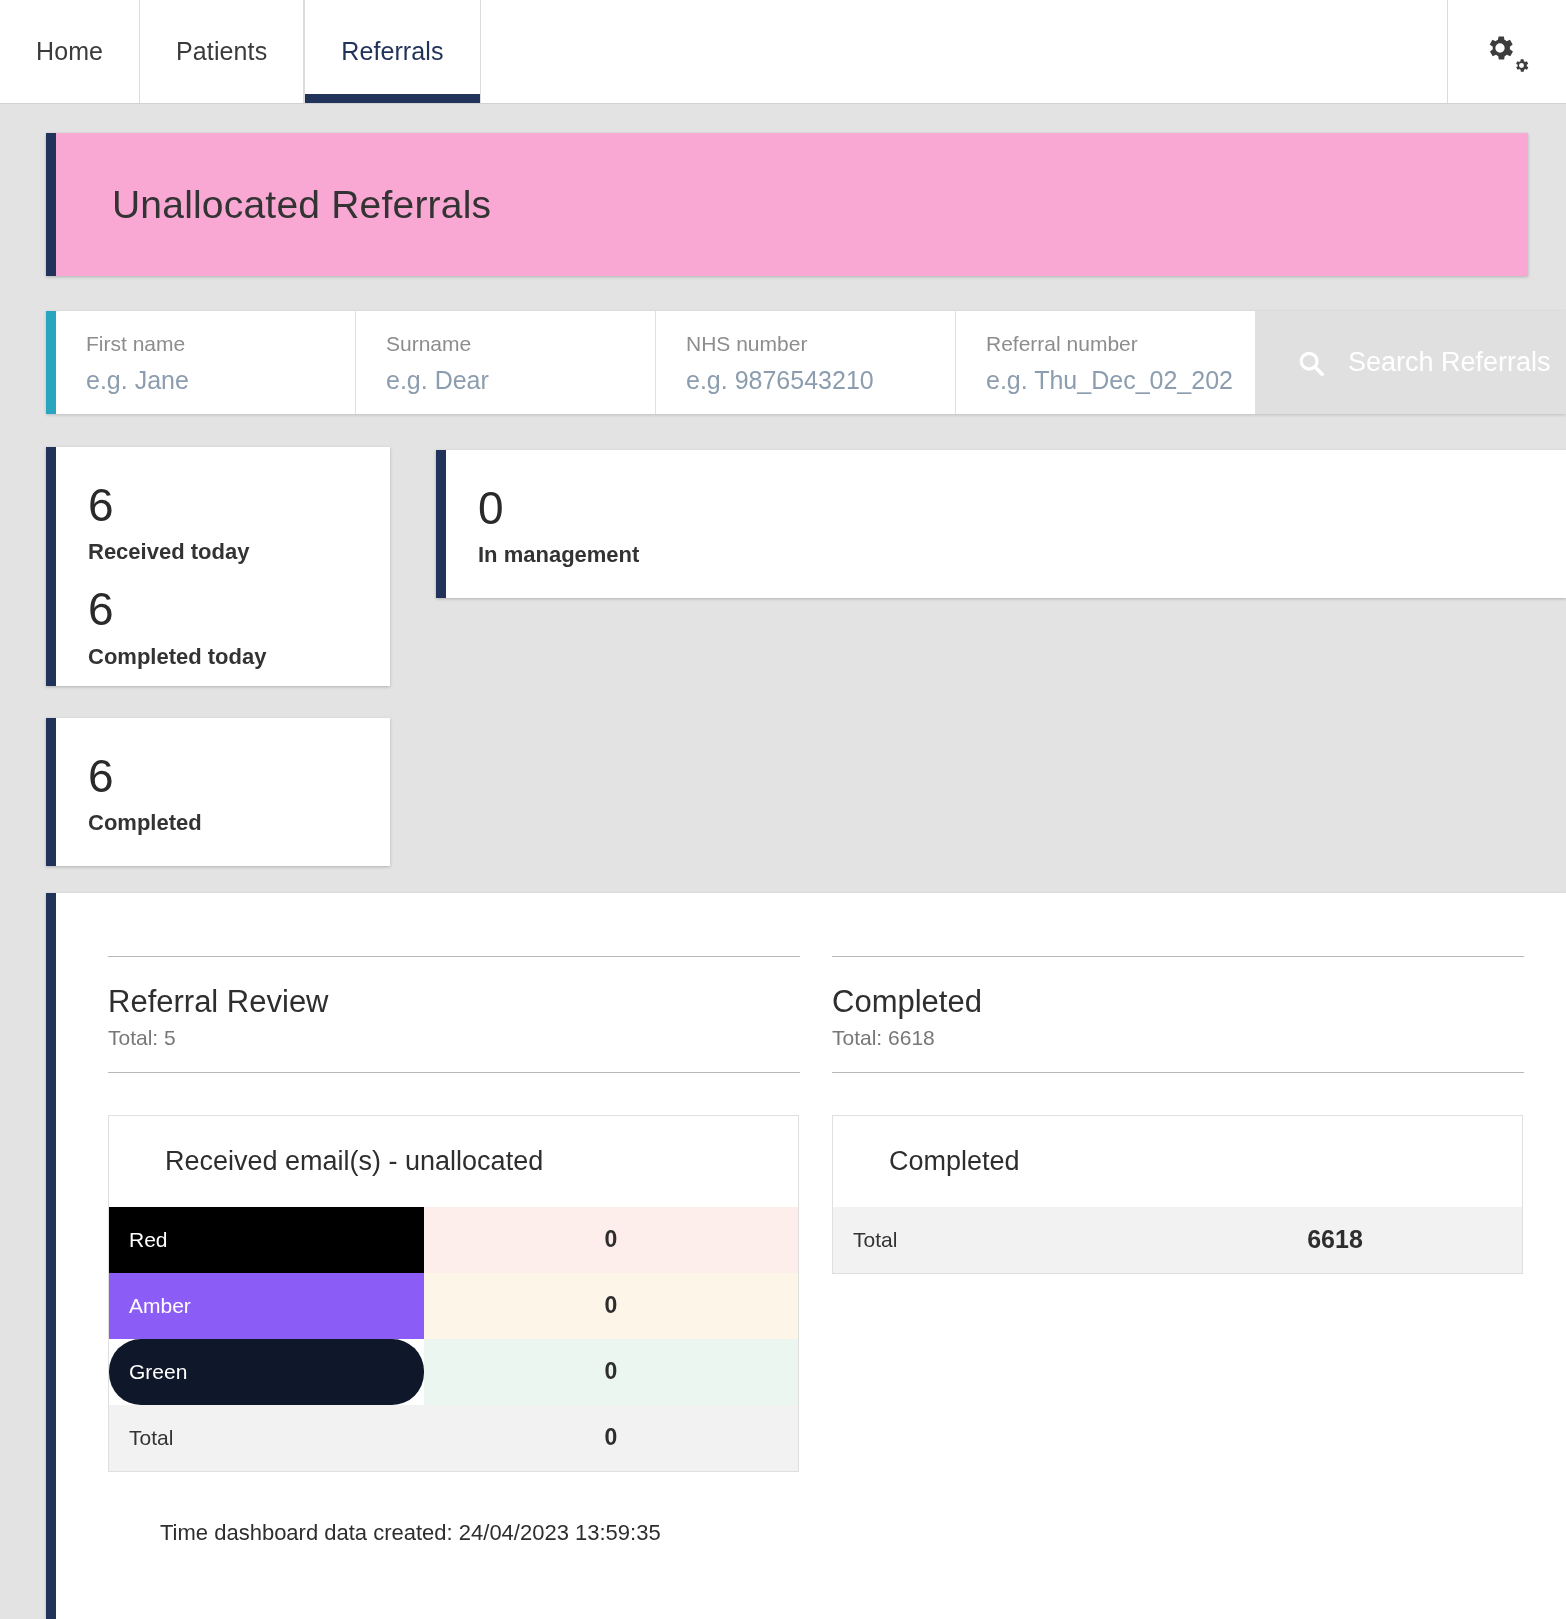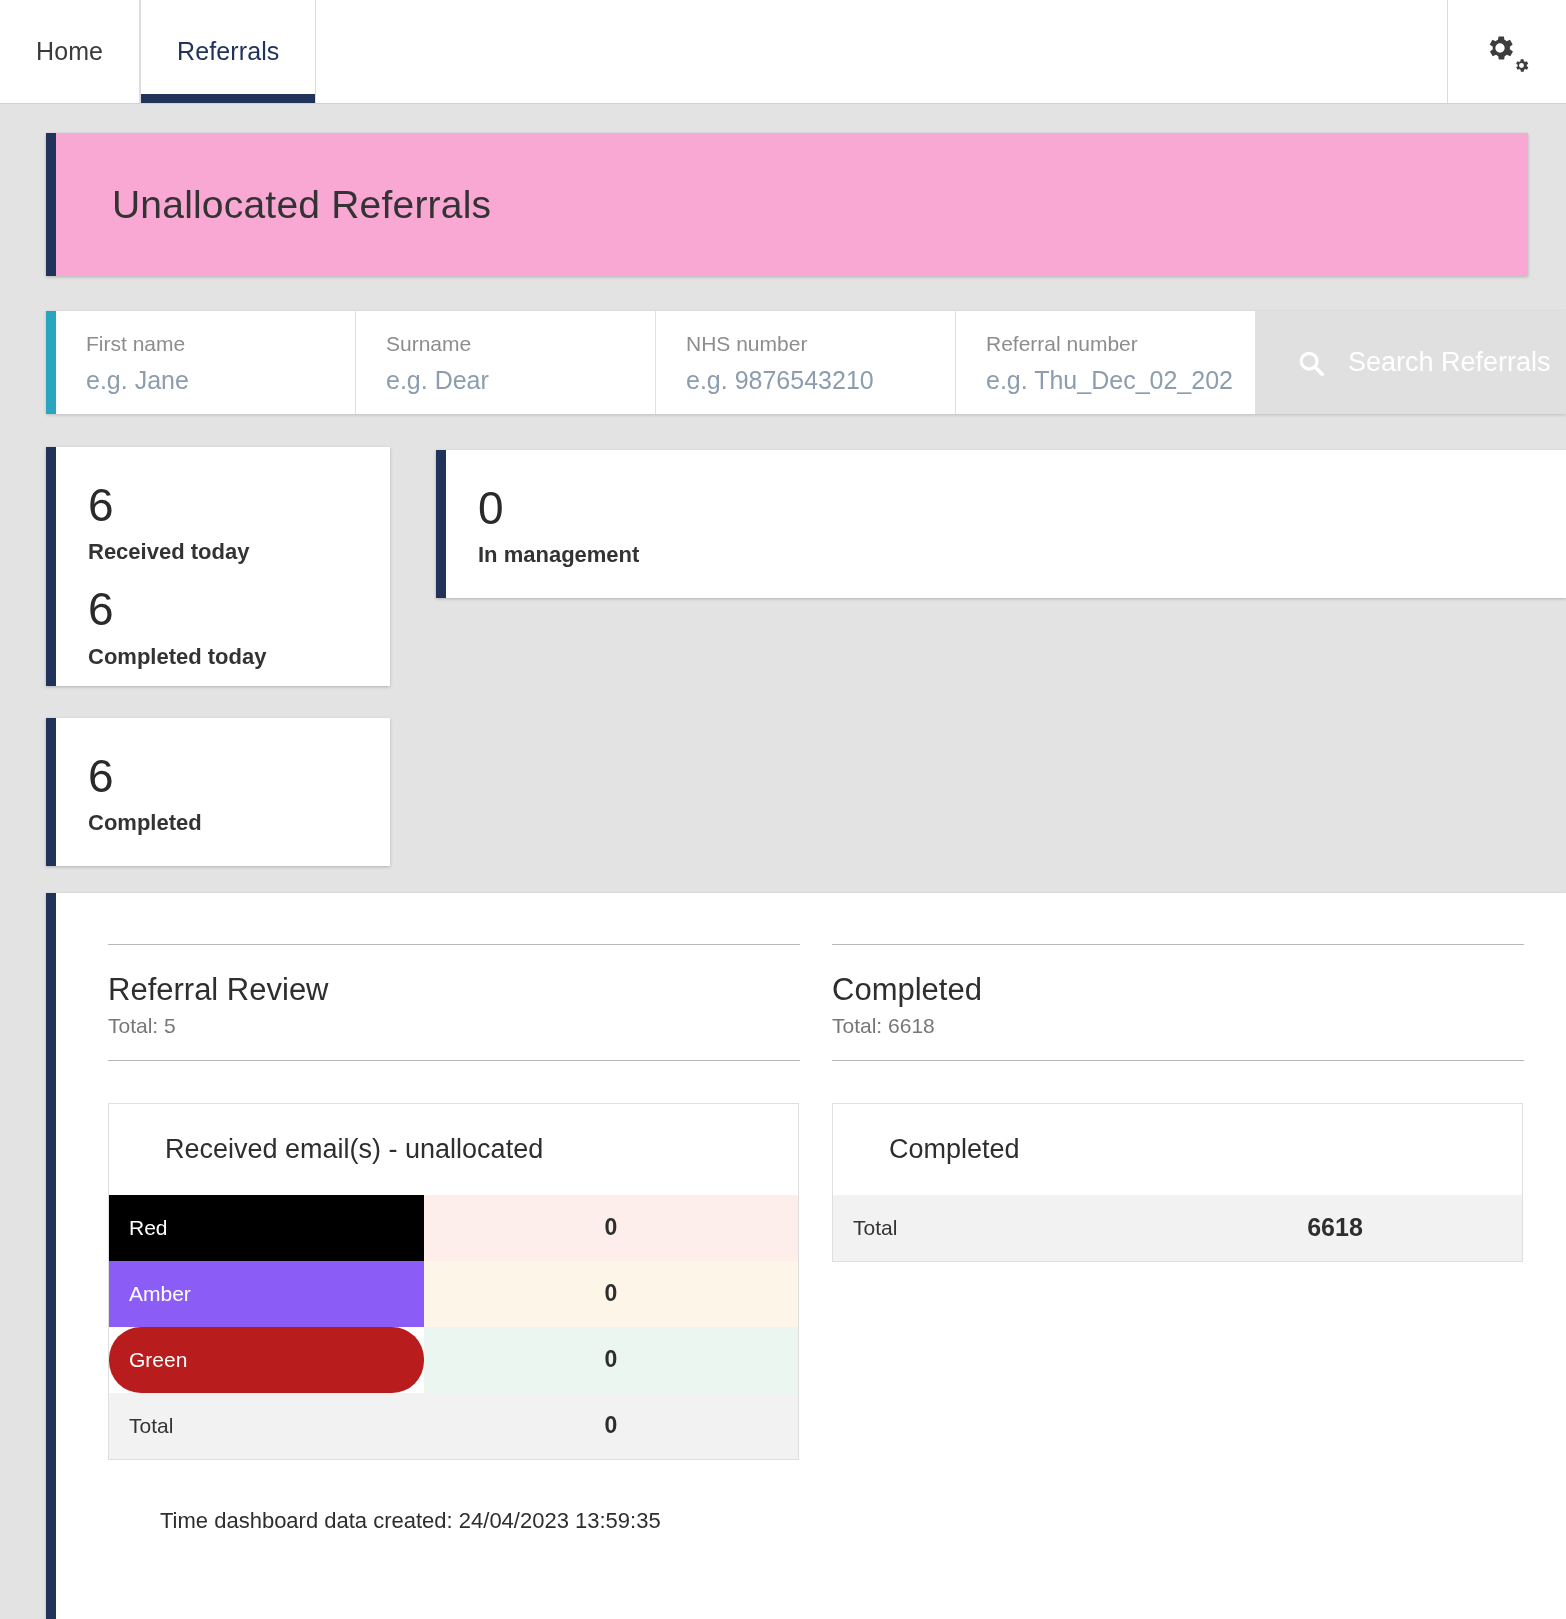--- a/index.html
+++ b/index.html
@@ -177,21 +177,21 @@
     position: absolute;
     left: 46px; top: 893px;
     width: 1520px;
     height: 726px;
     background: #ffffff;
     border-left: 10px solid #21325b;
     box-shadow: 0 1px 3px rgba(0,0,0,.18);
   }
   .dash-cols {
     display: flex;
-    padding: 4px 0 0 52px;
+    padding: 16px 0 0 52px;
     gap: 32px;
   }
   .dash-col { width: 692px; flex: 0 0 692px; }
 
   .sec-head {
     border-top: 1px solid #b8b8b8;
     border-bottom: 1px solid #b8b8b8;
     margin-top: 47px;
     padding: 27px 0 22px 0;
   }
@@ -279,20 +279,23 @@
   }
 </style>
 </head>
 <body>
 
 <div id="app">
 
   <div class="tabbar">
     <div class="tab first">
       <span>Home</span>
+    </div>
+    <div class="tab">
+      <span>Patients</span>
     </div>
     <div class="tab active">
       <span>Referrals</span>
     </div>
     <div class="tab-spacer"></div>
     <div class="tab-gear">
       <span class="gear-wrap">
         <svg class="big" width="32" height="32" viewBox="0 0 24 24" aria-hidden="true">
           <path fill="#3d3d3d" d="M19.4 13a7.6 7.6 0 0 0 0-2l2.1-1.6-2-3.5-2.5 1a7.6 7.6 0 0 0-1.7-1l-.4-2.6h-4l-.4 2.6c-.6.2-1.2.6-1.7 1l-2.5-1-2 3.5L6.6 11a7.6 7.6 0 0 0 0 2l-2.1 1.6 2 3.5 2.5-1c.5.4 1.1.8 1.7 1l.4 2.6h4l.4-2.6c.6-.2 1.2-.6 1.7-1l2.5 1 2-3.5L19.4 13zM12 15.5A3.5 3.5 0 1 1 15.5 12 3.5 3.5 0 0 1 12 15.5z"></path>
         </svg>
@@ -372,21 +375,21 @@
             <div class="rag-cell-label" style="background: #000000; color: rgb(255, 255, 255);">Red</div>
             <div class="rag-cell-value" style="background: rgb(253, 238, 235);">0</div>
           </div>
 
           <div class="rag-row" id="rag-row-amber">
             <div class="rag-cell-label" style="background: #8b5cf6; color: rgb(255, 255, 255);">Amber</div>
             <div class="rag-cell-value" style="background: rgb(253, 245, 232);">0</div>
           </div>
 
           <div class="rag-row" id="rag-row-green">
-            <div class="rag-cell-label" style="background: #b91c1c; color: rgb(255, 255, 255); border-radius: 32px;">Green</div>
+            <div class="rag-cell-label" style="background: #0f172a; color: rgb(255, 255, 255); border-radius: 32px;">Green</div>
             <div class="rag-cell-value" style="background: rgb(235, 246, 240);">0</div>
           </div>
 
           <div class="rag-row total" id="rag-row-total">
             <div class="rag-cell-label" style="background: rgb(242, 242, 242); color: rgb(51, 51, 51);">Total</div>
             <div class="rag-cell-value" style="background: rgb(242, 242, 242);">0</div>
           </div>
         </div>
 
         <div class="timestamp">Time dashboard data created: 24/04/2023 13:59:35</div>

